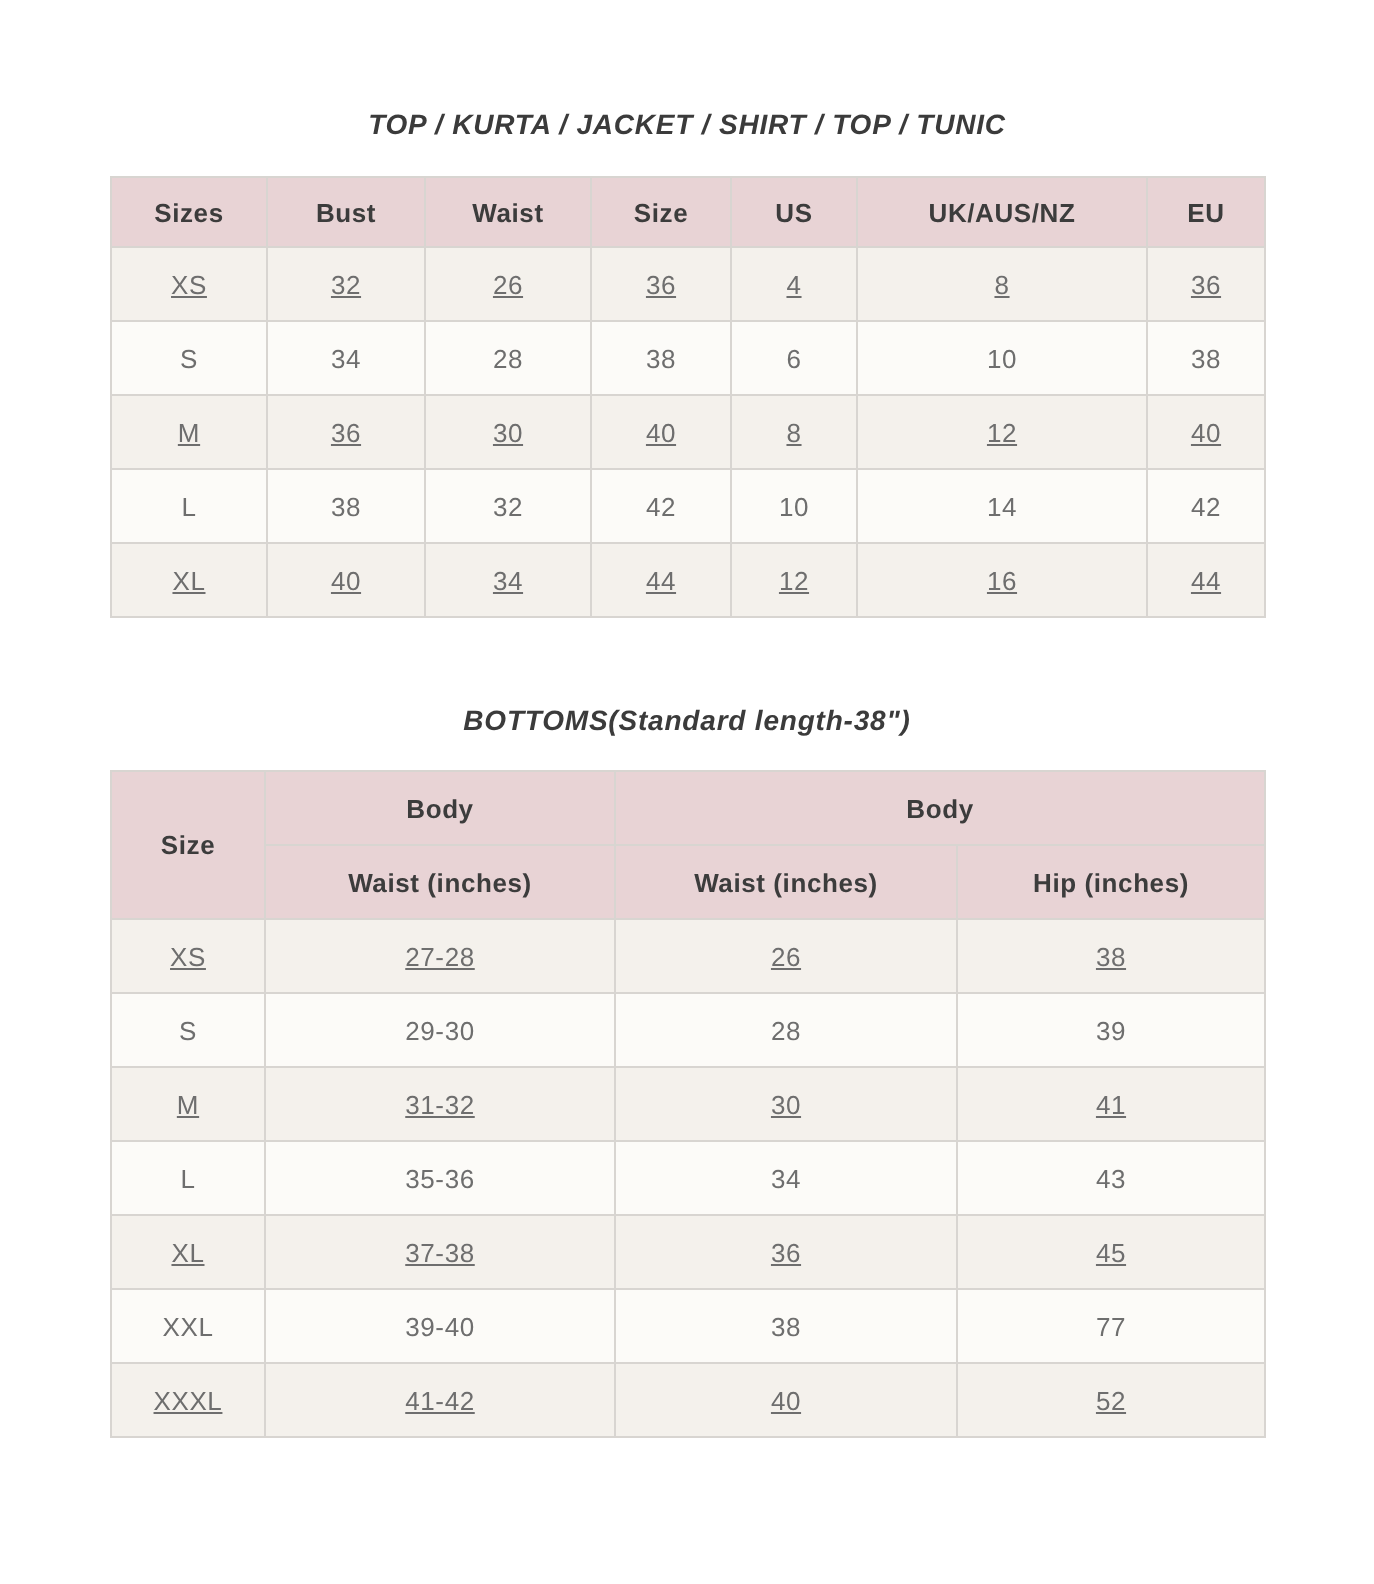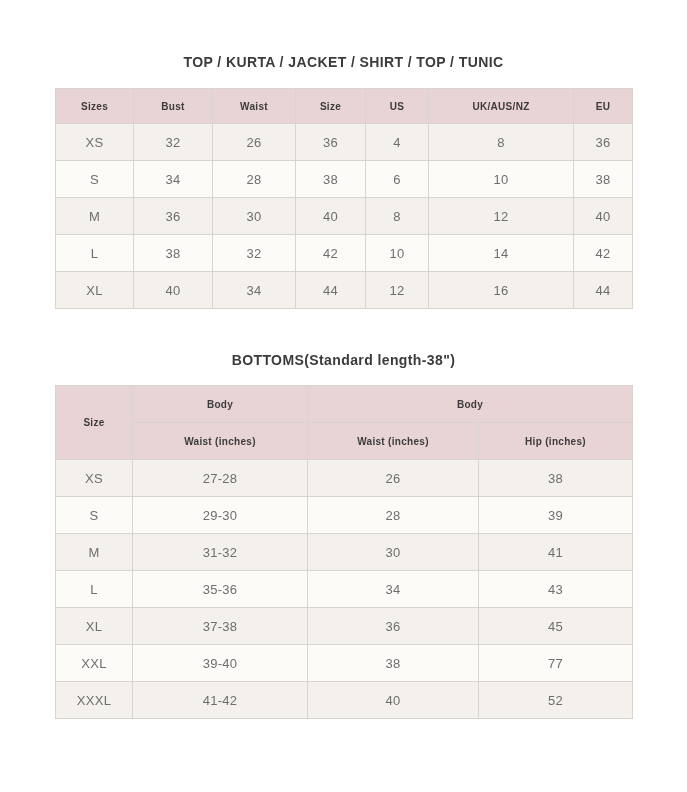--- a/index.html
+++ b/index.html
@@ -13,44 +13,44 @@
     --title-text:#3b3b3b;
   }
   *{box-sizing:border-box;}
   html,body{margin:0;padding:0;}
   body{
     width:687px;height:792px;position:relative;background:#ffffff;
     font-family:"Liberation Sans","DejaVu Sans",sans-serif;
   }
   .chart-title{
     position:absolute;left:0;right:0;text-align:center;
-    font-size:14px;font-weight:600;letter-spacing:.4px;color:var(--title-text);
+    font-size:14px;font-weight:600;letter-spacing:.4px;color:var(--title-text);font-style:italic;
   }
   #tops-title{top:54px;}
   #bottoms-title{top:352px;}
   table{
     position:absolute;left:55px;width:577px;border-collapse:collapse;table-layout:fixed;
     border:1px solid var(--border-outer);
   }
   #tops-table{top:88px;}
   #bottoms-table{top:385px;}
   th,td{
     border:1px solid var(--border-inner);
     text-align:center;vertical-align:middle;padding:0 4px;
   }
   th{
     background:var(--header-bg);color:var(--header-text);
-    font-size:10px;font-weight:700;letter-spacing:.3px;
+    font-size:13px;font-weight:700;letter-spacing:.3px;
     height:35px;
   }
   #bottoms-table th{height:37px;margin-top:38px;}
   td{
     color:var(--body-text);font-size:13px;font-weight:400;height:37px;letter-spacing:.3px;
   }
-  tr.odd td{background:var(--row-odd);}
+  tr.odd td{background:var(--row-odd);text-decoration:underline;}
   tr.even td{background:var(--row-even);}
   
   #tops-table col:nth-child(1){width:78px;}
   #tops-table col:nth-child(2){width:79px;}
   #tops-table col:nth-child(3){width:83px;}
   #tops-table col:nth-child(4){width:70px;}
   #tops-table col:nth-child(5){width:63px;}
   #tops-table col:nth-child(6){width:145px;}
   #tops-table col:nth-child(7){width:59px;}
   

